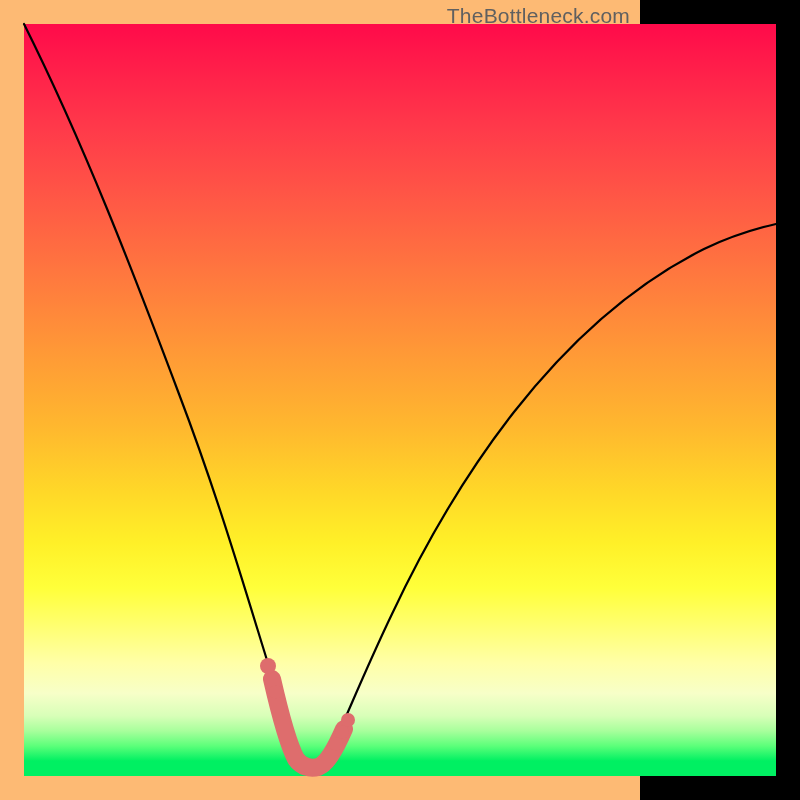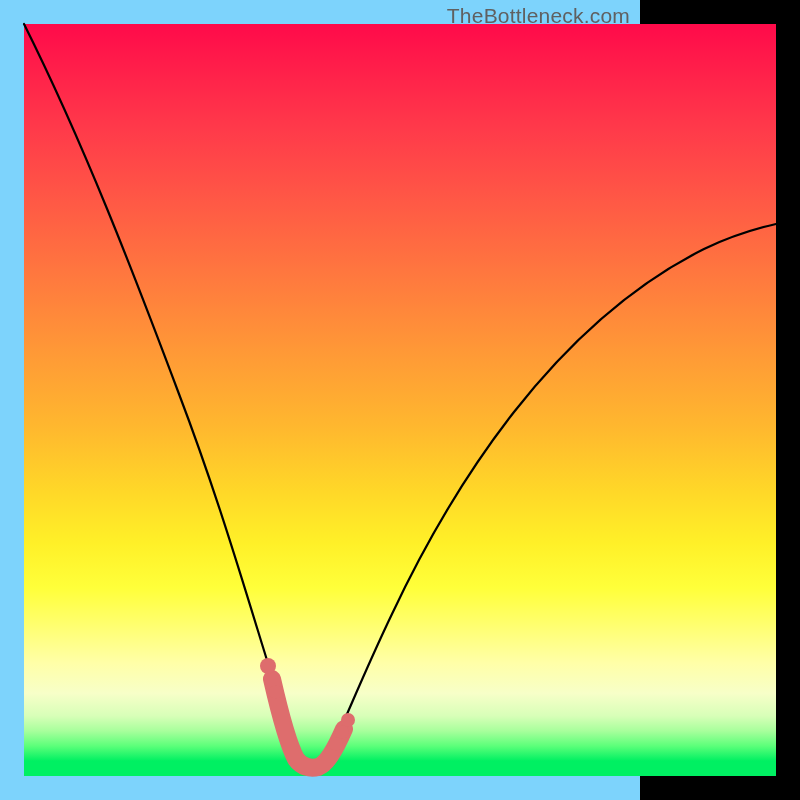--- a/index.html
+++ b/index.html
@@ -10,21 +10,21 @@
     background: #000;
     overflow: hidden;
     font-family: Arial, Helvetica, sans-serif;
   }
   .frame {
     position: absolute;
     left: 0;
     top: 0;
     width: 640px;
     height: 800px;
-    background: #7dd3fc;
+    background: #fdba74;
   }
   .plot {
     position: absolute;
     left: 24px;
     top: 24px;
     width: 752px;
     height: 752px;
     
     background: linear-gradient(
       to bottom,

